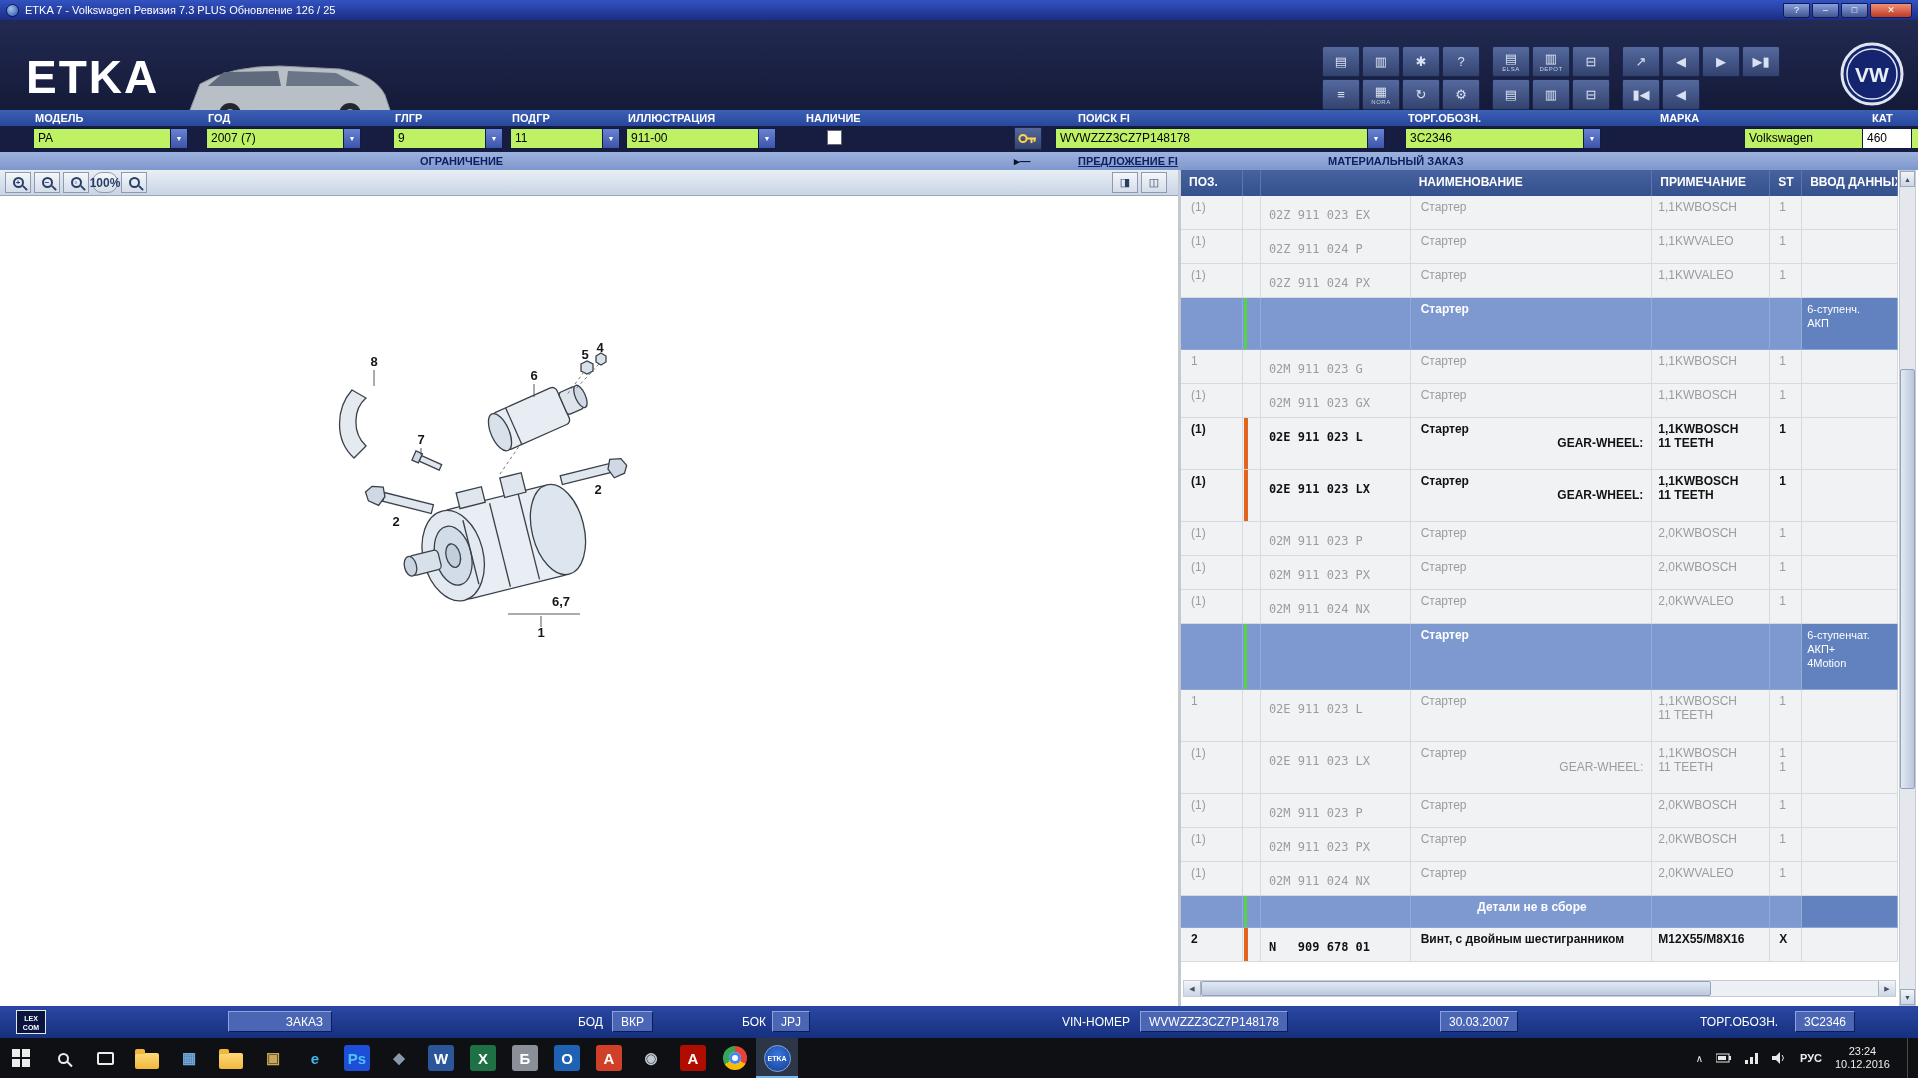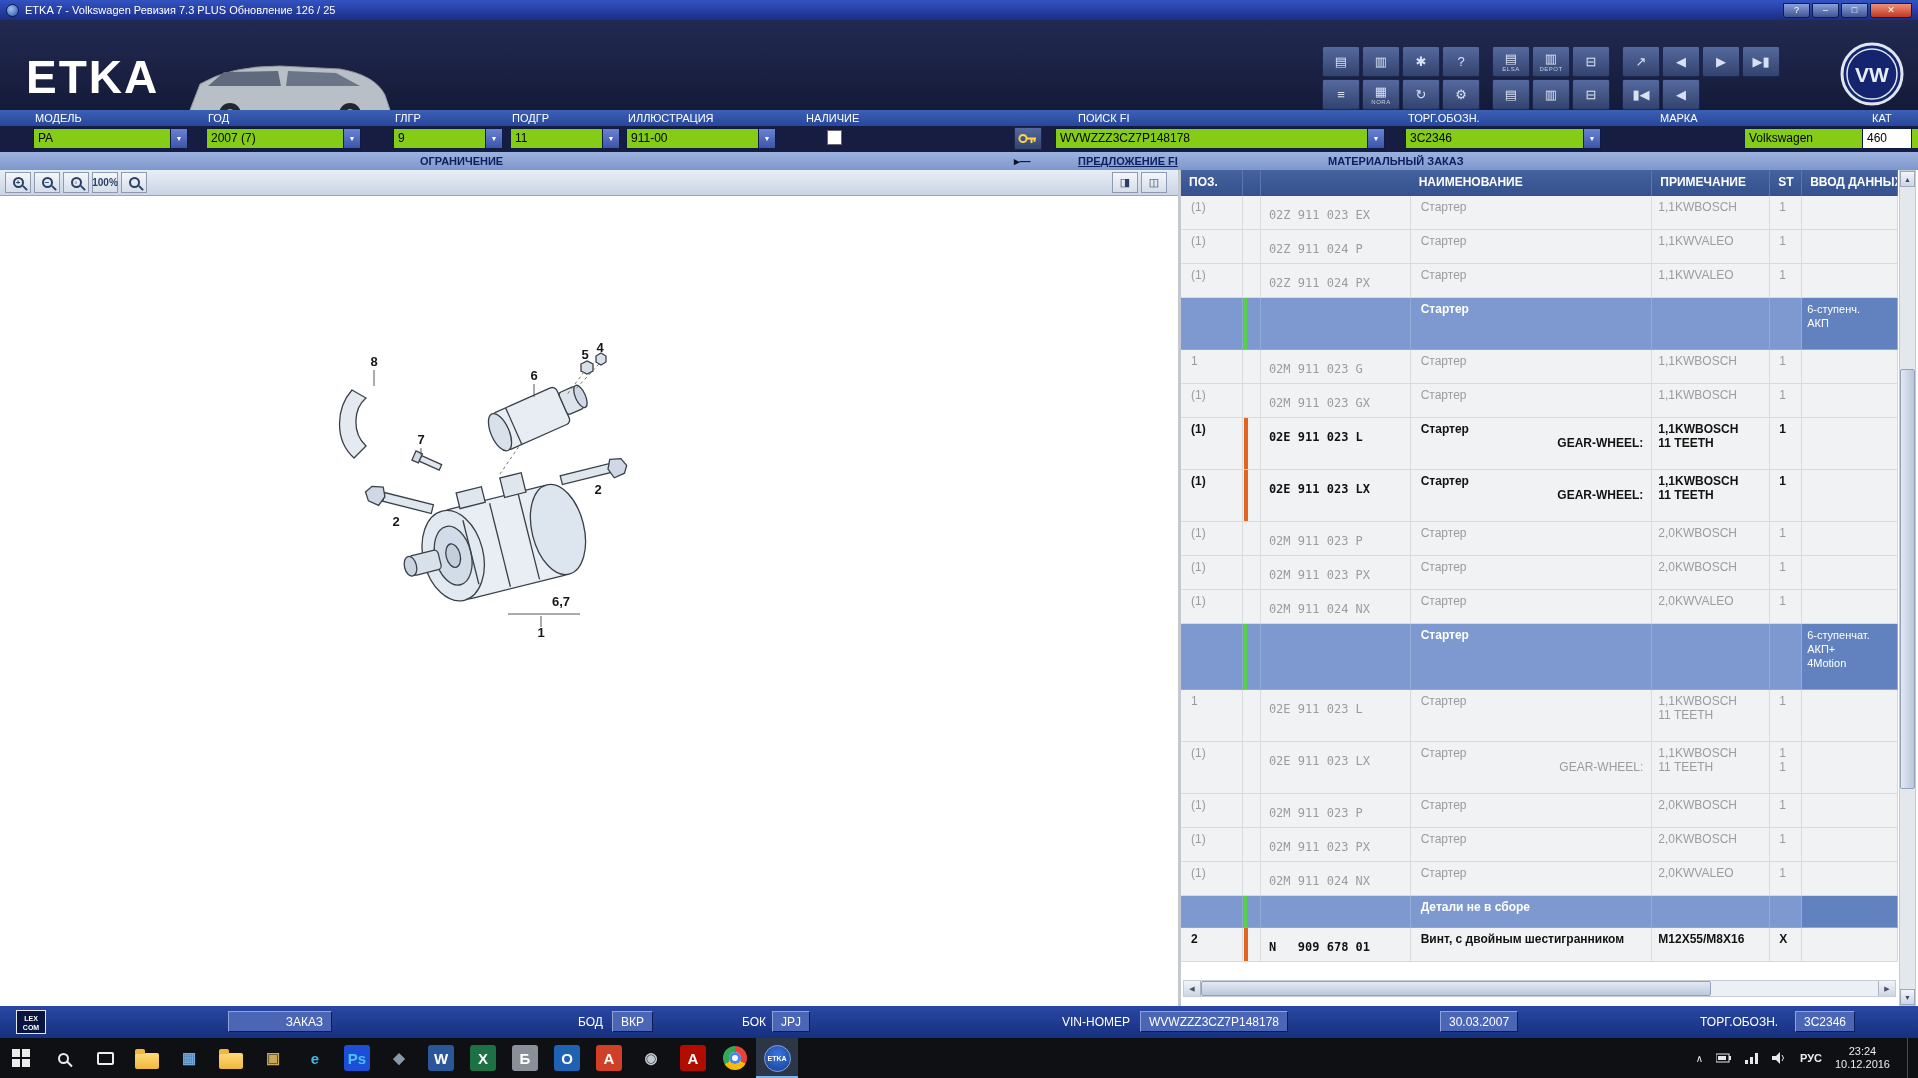--- a/index.html
+++ b/index.html
@@ -22,23 +22,23 @@
   .car-svg{position:absolute;left:168px;top:18px}
   .hdr-toolbar{position:absolute;left:1322px;top:26px;display:flex;gap:12px}
   .tb-group{display:grid;gap:2px;grid-auto-rows:31px}
   .hbtn{width:38px;background:linear-gradient(#55699e,#33436f);border:1px solid #1b2750;border-radius:2px;display:flex;flex-direction:column;align-items:center;justify-content:center;cursor:default}
   .hglyph{font-size:13px;color:#d8e1f2;line-height:14px}
   .hlabel{font-size:6px;color:#c4cfe6;letter-spacing:.5px}
   .vw-svg{position:absolute;left:1840px;top:22px}
 
   
   .filter-labels{position:absolute;left:0;top:110px;width:100%;height:16px;background:linear-gradient(#3b60b4,#27479c)}
-  .flabel{position:absolute;top:2px;font-size:11px;font-weight:normal;color:#fff;white-space:nowrap}
+  .flabel{position:absolute;top:2px;font-size:11px;font-weight:bold;color:#fff;white-space:nowrap}
   .filter-controls{position:absolute;left:0;top:126px;width:100%;height:26px;background:#161d40}
-  .combo{position:absolute;top:2px;height:21px;background:#84cc16;border:1px solid #0e1b46;display:flex;cursor:default}
+  .combo{position:absolute;top:2px;height:21px;background:#bef264;border:1px solid #0e1b46;display:flex;cursor:default}
   .cval{flex:1;font-size:12px;color:#000;padding:2px 4px;white-space:nowrap;overflow:hidden}
   .cdd{width:17px;background:linear-gradient(#6a82d4,#3c55a8);border-left:1px solid #0e1b46;color:#fff;font-size:7px;display:flex;align-items:center;justify-content:center}
   .checkbox{position:absolute;top:4px;width:15px;height:15px;background:#fff;border:1px solid #667}
   .ffield{position:absolute;top:2px;height:21px;background:#fff;border:1px solid #0e1b46;font-size:12px;color:#000;padding:2px 4px}
   .keybtn{position:absolute;left:1014px;top:1px;width:28px;height:23px;background:linear-gradient(#55699e,#33436f);border:1px solid #1b2750;display:flex;align-items:center;justify-content:center}
 
   
   .subnav{position:absolute;left:0;top:152px;width:100%;height:18px;background:linear-gradient(#9db2de,#7e97cc);font-size:11px;font-weight:bold;color:#0d2060}
   .subnav .sn{position:absolute;top:3px;white-space:nowrap}
   .sn.u{text-decoration:underline}
@@ -293,21 +293,21 @@
         <div class="ct-btn">
           <span class="mag">
             <span class="msign">−</span>
           </span>
         </div>
         <div class="ct-btn">
           <span class="mag">
             <span class="msign">▫</span>
           </span>
         </div>
-        <div class="ct-btn" style="font-size: 10px; font-weight: bold; color: rgb(42, 63, 102);">100%</div>
+        <div class="ct-btn" style="font-size: 12px; font-weight: bold; color: rgb(42, 63, 102); border-radius: 10px;">100%</div>
         <div class="ct-btn">
           <span class="mag">
             <span class="msign"></span>
           </span>
         </div>
         <div class="ct-right">
           <div class="ct-btn" style="font-size: 11px; color: rgb(42, 63, 102);">◨</div>
           <div class="ct-btn" style="font-size: 11px; color: rgb(42, 63, 102);">◫</div>
         </div>
       </div>
@@ -702,21 +702,21 @@
             <div class="l1">
               <span>2,0KW</span>
               <span>VALEO</span>
             </div>
           </div>
           <div class="cell c-st">
             <div>1</div>
           </div>
           <div class="cell c-vvod"></div>
         </div>
-        <div class="trow section" style="height: 32px;">
+        <div class="trow section" style="height: 32px; text-align: center;">
           <div class="cell c-pos"></div>
           <div class="cell c-ind">
             <div class="bar" style="width: 3px; background: rgb(85, 210, 74);"></div>
           </div>
           <div class="cell c-part"></div>
           <div class="cell c-name">
             <div>Детали не в сборе</div>
           </div>
           <div class="cell c-note"></div>
           <div class="cell c-st"></div>

